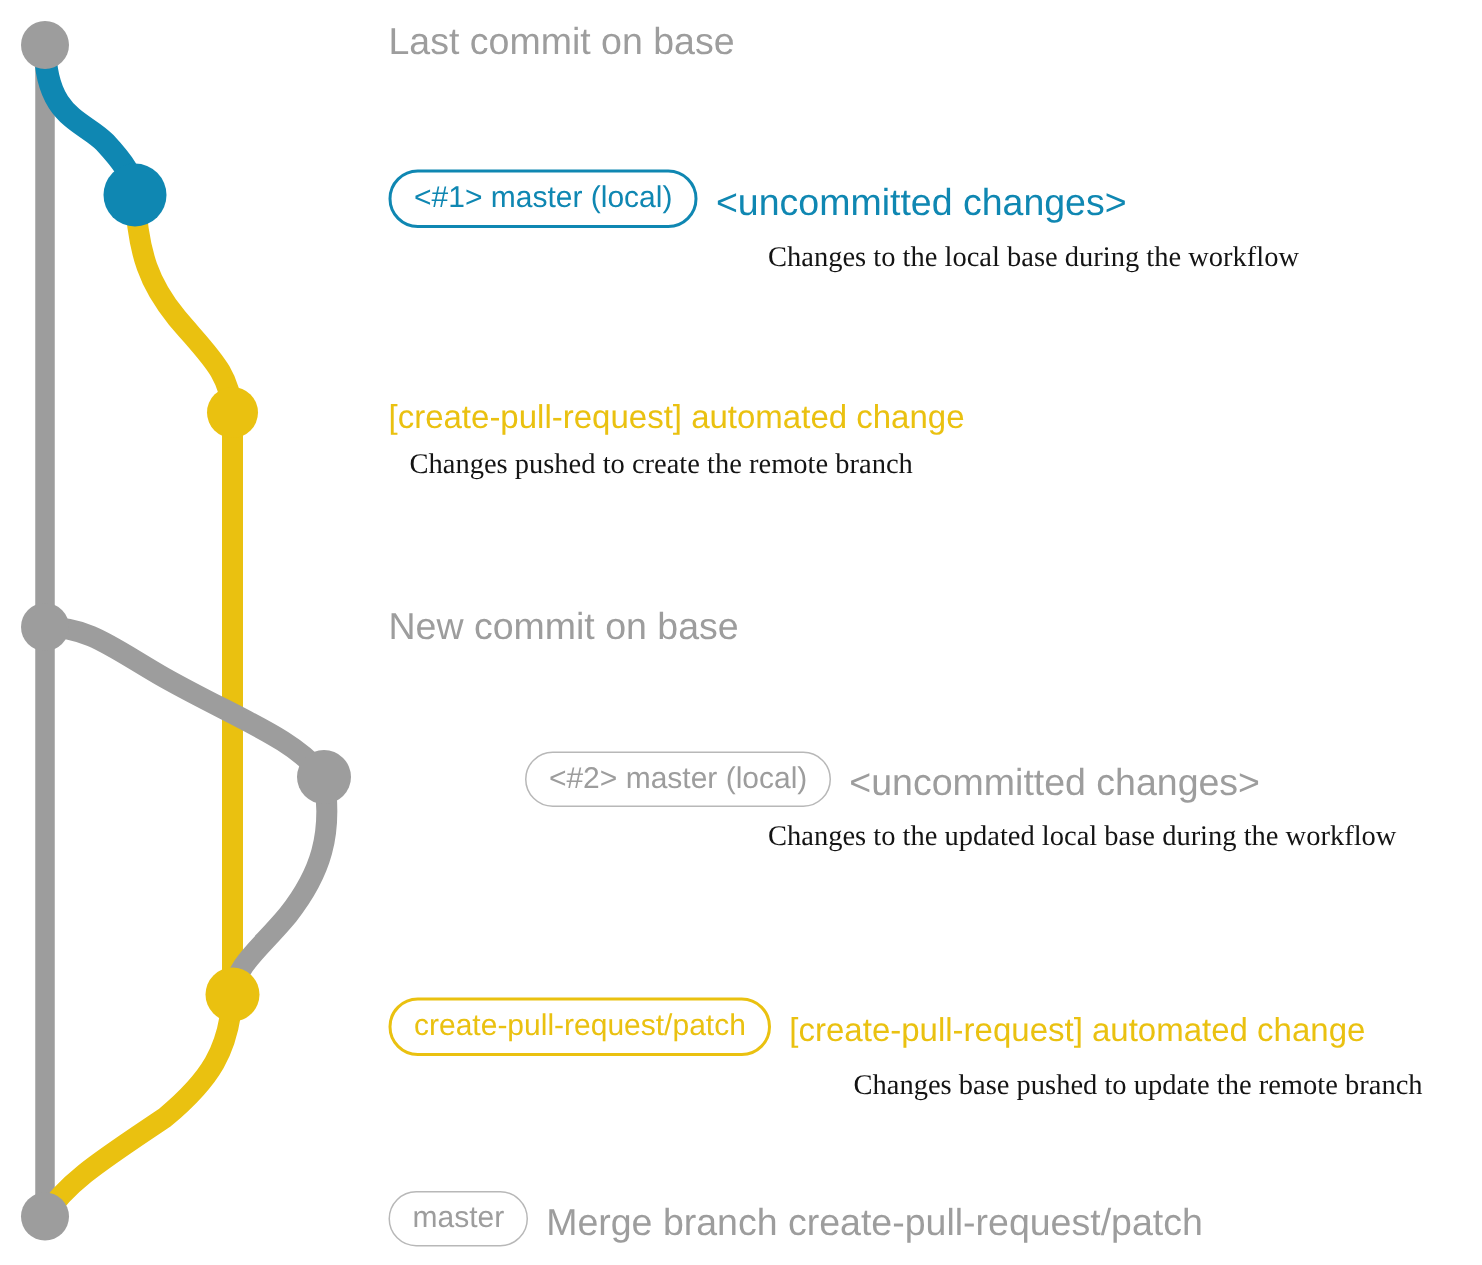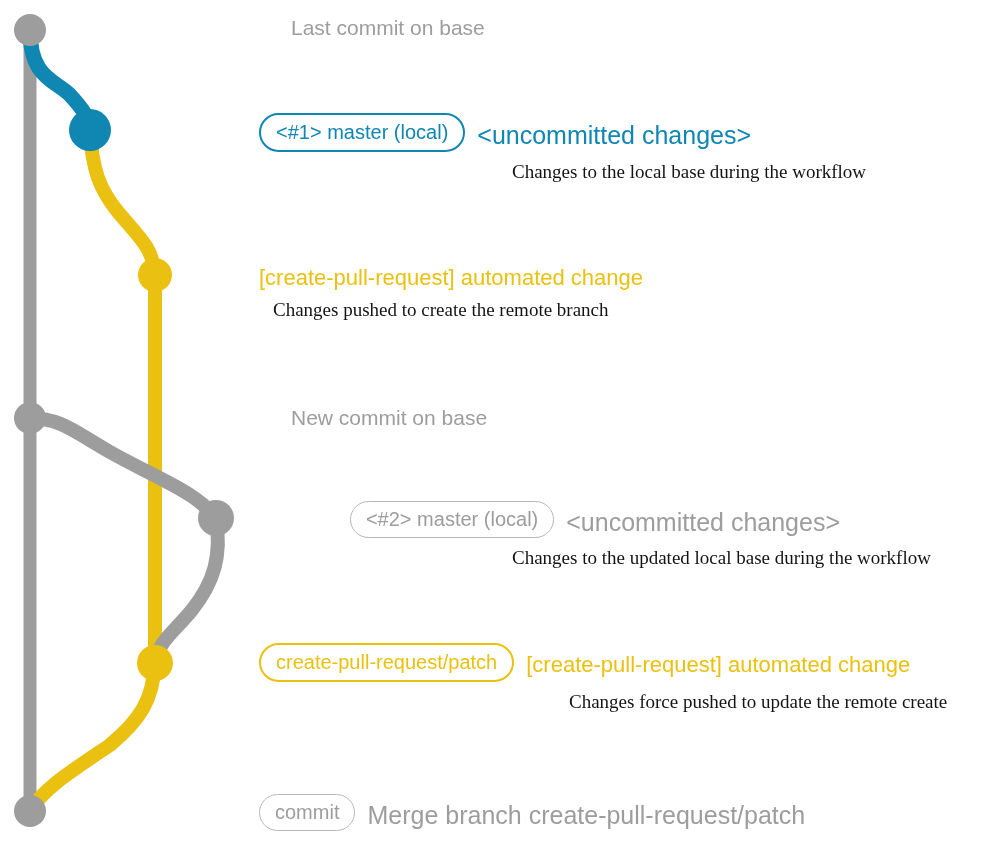--- a/index.html
+++ b/index.html
@@ -58,25 +58,24 @@
   .subject {
     font-size: 25px;
     line-height: 24px;
     font-family: "Liberation Sans", sans-serif;
     padding-top: 5px;
   }
   .subject-teal { color: #0f87b2; }
   .subject-gray { color: #9d9d9d; }
   .subject-yellow { color: #eac110; }
   .plain-subject {
-    font-size: 21px;
+    font-size: 25px;
     line-height: 24px;
     color: #9d9d9d;
     font-family: "Liberation Sans", sans-serif;
-    margin-left: 32px;
   }
   .body-text {
     font-family: "Liberation Serif", serif;
     font-size: 19px;
     line-height: 22px;
     color: #141414;
     white-space: nowrap;
   }
   .gap-md { width: 12px; }
 </style>
@@ -134,30 +133,30 @@
 
   <div class="row" style="left:259px; top:501px; flex-direction:column;align-items:center;">
     <div class="headline">
       <span class="badge badge-gray">&lt;#2&gt; master (local)</span>
       <span class="gap-md"></span>
       <span class="subject subject-gray">&lt;uncommitted changes&gt;</span>
     </div>
     <div class="body-text" style="margin-left:253px; margin-top:9px;">Changes to the updated local base during the workflow</div>
   </div>
 
-  <div class="row" style="left:259px; top:643px; flex-direction:column;">
+  <div class="row" style="left:259px; top:665px; flex-direction:column;">
     <div class="headline">
       <span class="badge badge-yellow">create-pull-request/patch</span>
       <span class="gap-md"></span>
       <span class="subject subject-yellow" style="font-size:22px;">[create-pull-request] automated change</span>
     </div>
-    <div class="body-text" style="margin-left:310px; margin-top:9px;">Changes force pushed to update the remote create</div>
+    <div class="body-text" style="margin-left:310px; margin-top:9px;">Changes base pushed to update the remote branch</div>
   </div>
 
   <div class="row" style="left:259px; top:794px;">
     <div class="headline">
-      <span class="badge badge-gray">commit</span>
+      <span class="badge badge-gray">master</span>
       <span class="gap-md"></span>
       <span class="subject subject-gray">Merge branch create-pull-request/patch</span>
     </div>
   </div>
 
 </div>
 
 </body></html>

